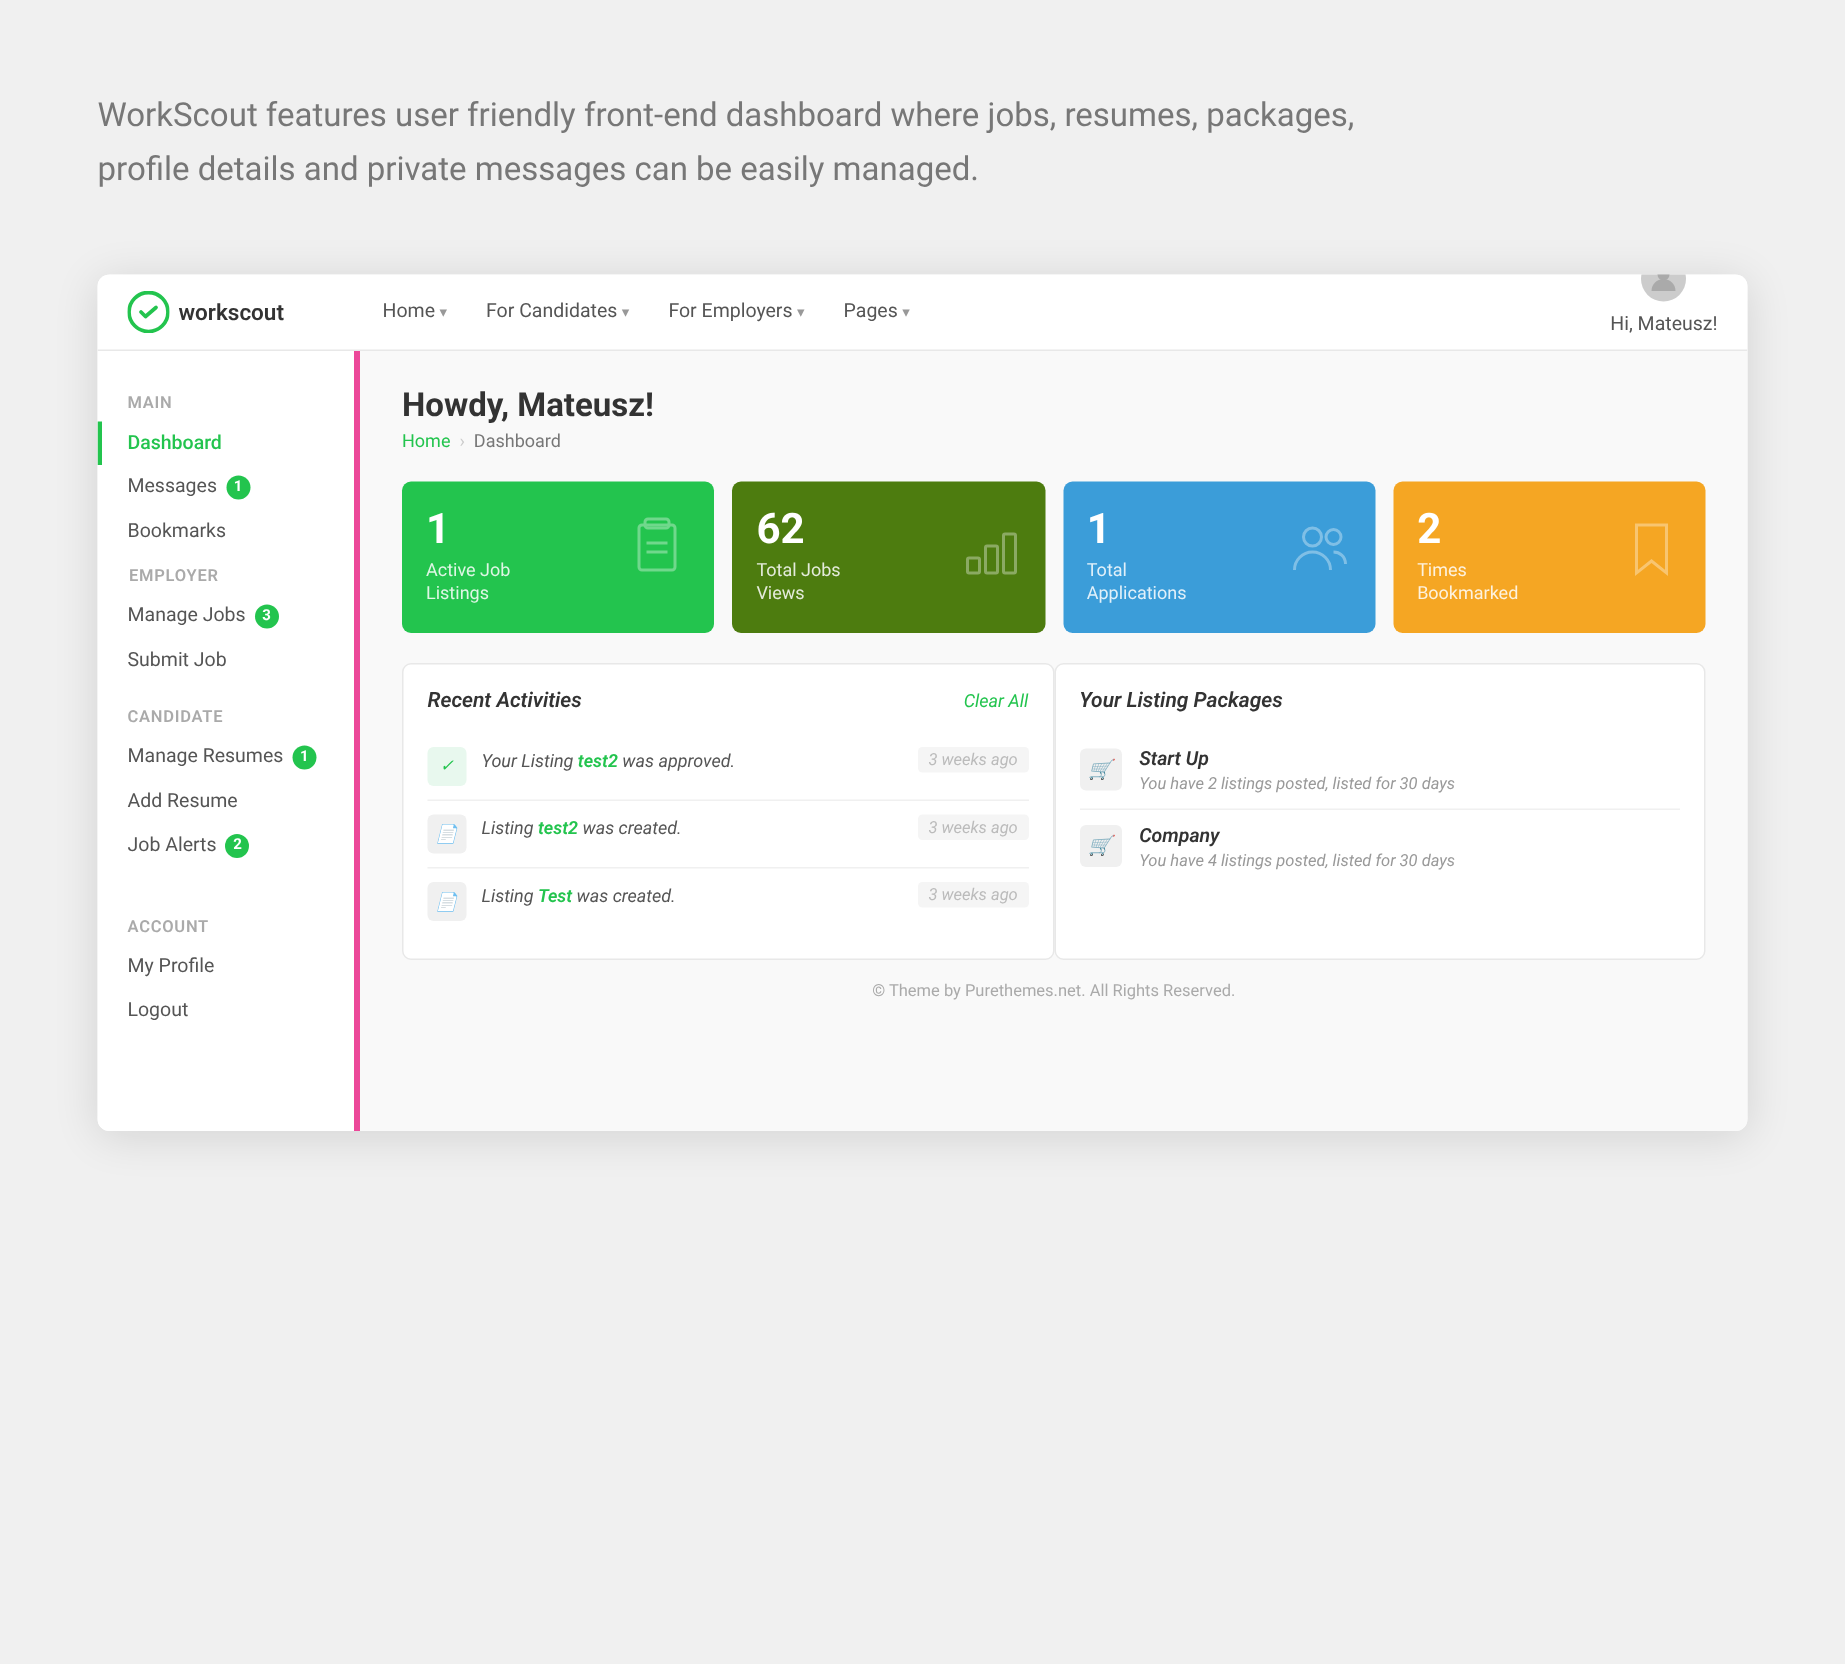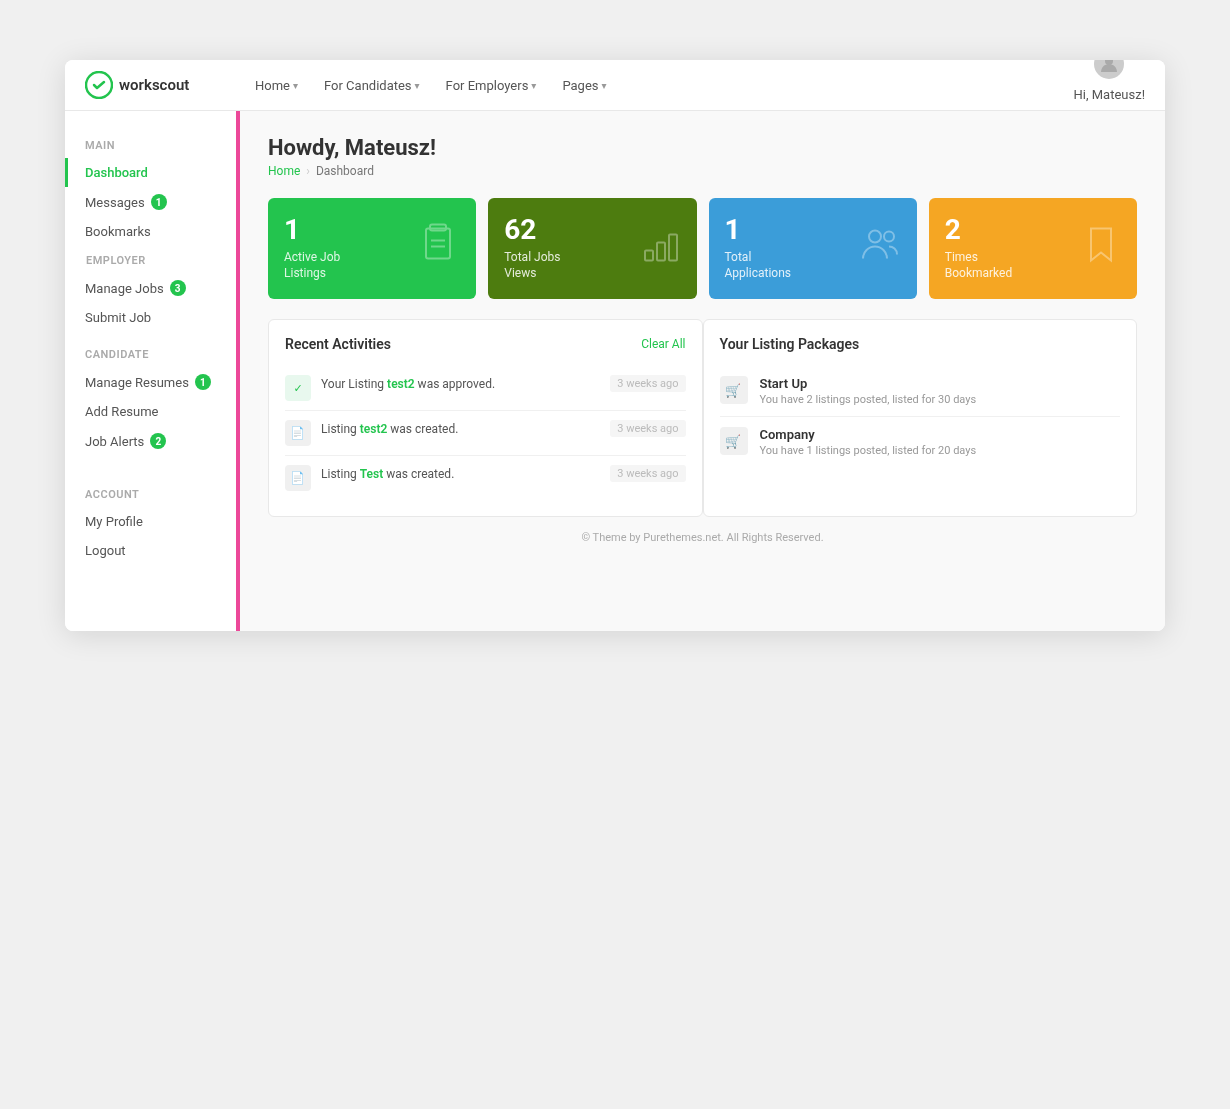--- a/index.html
+++ b/index.html
@@ -209,20 +209,21 @@
       top: 50%;
       transform: translateY(-50%);
       opacity: 0.35;
       font-size: 38px;
       color: #fff;
     }
     
     .bottom-panels {
       display: grid;
       grid-template-columns: 1fr 1fr;
+      font-style: italic;
     }
     .panel {
       background: #fff;
       border-radius: 6px;
       border: 1px solid #e8e8e8;
       padding: 16px;
     }
     .panel-header {
       display: flex;
       align-items: center;
@@ -309,20 +310,21 @@
       font-size: 11px;
       color: #aaa;
       text-align: center;
       padding: 14px 0 6px;
     }
   </style>
 </head>
 <body>
 
 <div class="page-wrapper">
+  <p class="page-desc">WorkScout features user friendly front-end dashboard where jobs, resumes, packages, profile details and private messages can be easily managed.</p>
 
   <div class="dashboard-window">
 
     <nav class="top-nav">
       <div class="logo-area">
         <svg class="logo-icon" viewBox="0 0 28 28">
           <circle cx="14" cy="14" r="13" fill="none" stroke="#23c44e" stroke-width="2.5"></circle>
           <path d="M9 14 L12 17 L19 11" stroke="#23c44e" stroke-width="2.5" stroke-linecap="round" stroke-linejoin="round" fill="none"></path>
         </svg>
         <span class="logo-text">workscout</span>
@@ -455,21 +457,21 @@
               <div class="package-icon">🛒</div>
               <div class="package-info">
                 <div class="package-name">Start Up</div>
                 <div class="package-desc">You have 2 listings posted, listed for 30 days</div>
               </div>
             </div>
             <div class="package-item">
               <div class="package-icon">🛒</div>
               <div class="package-info">
                 <div class="package-name">Company</div>
-                <div class="package-desc">You have 1 listings posted, listed for 20 days</div>
+                <div class="package-desc">You have 4 listings posted, listed for 30 days</div>
               </div>
             </div>
           </div>
         </div>
 
         <div class="footer-text">© Theme by Purethemes.net. All Rights Reserved.</div>
       </main>
     </div>
   </div>
 </div>

